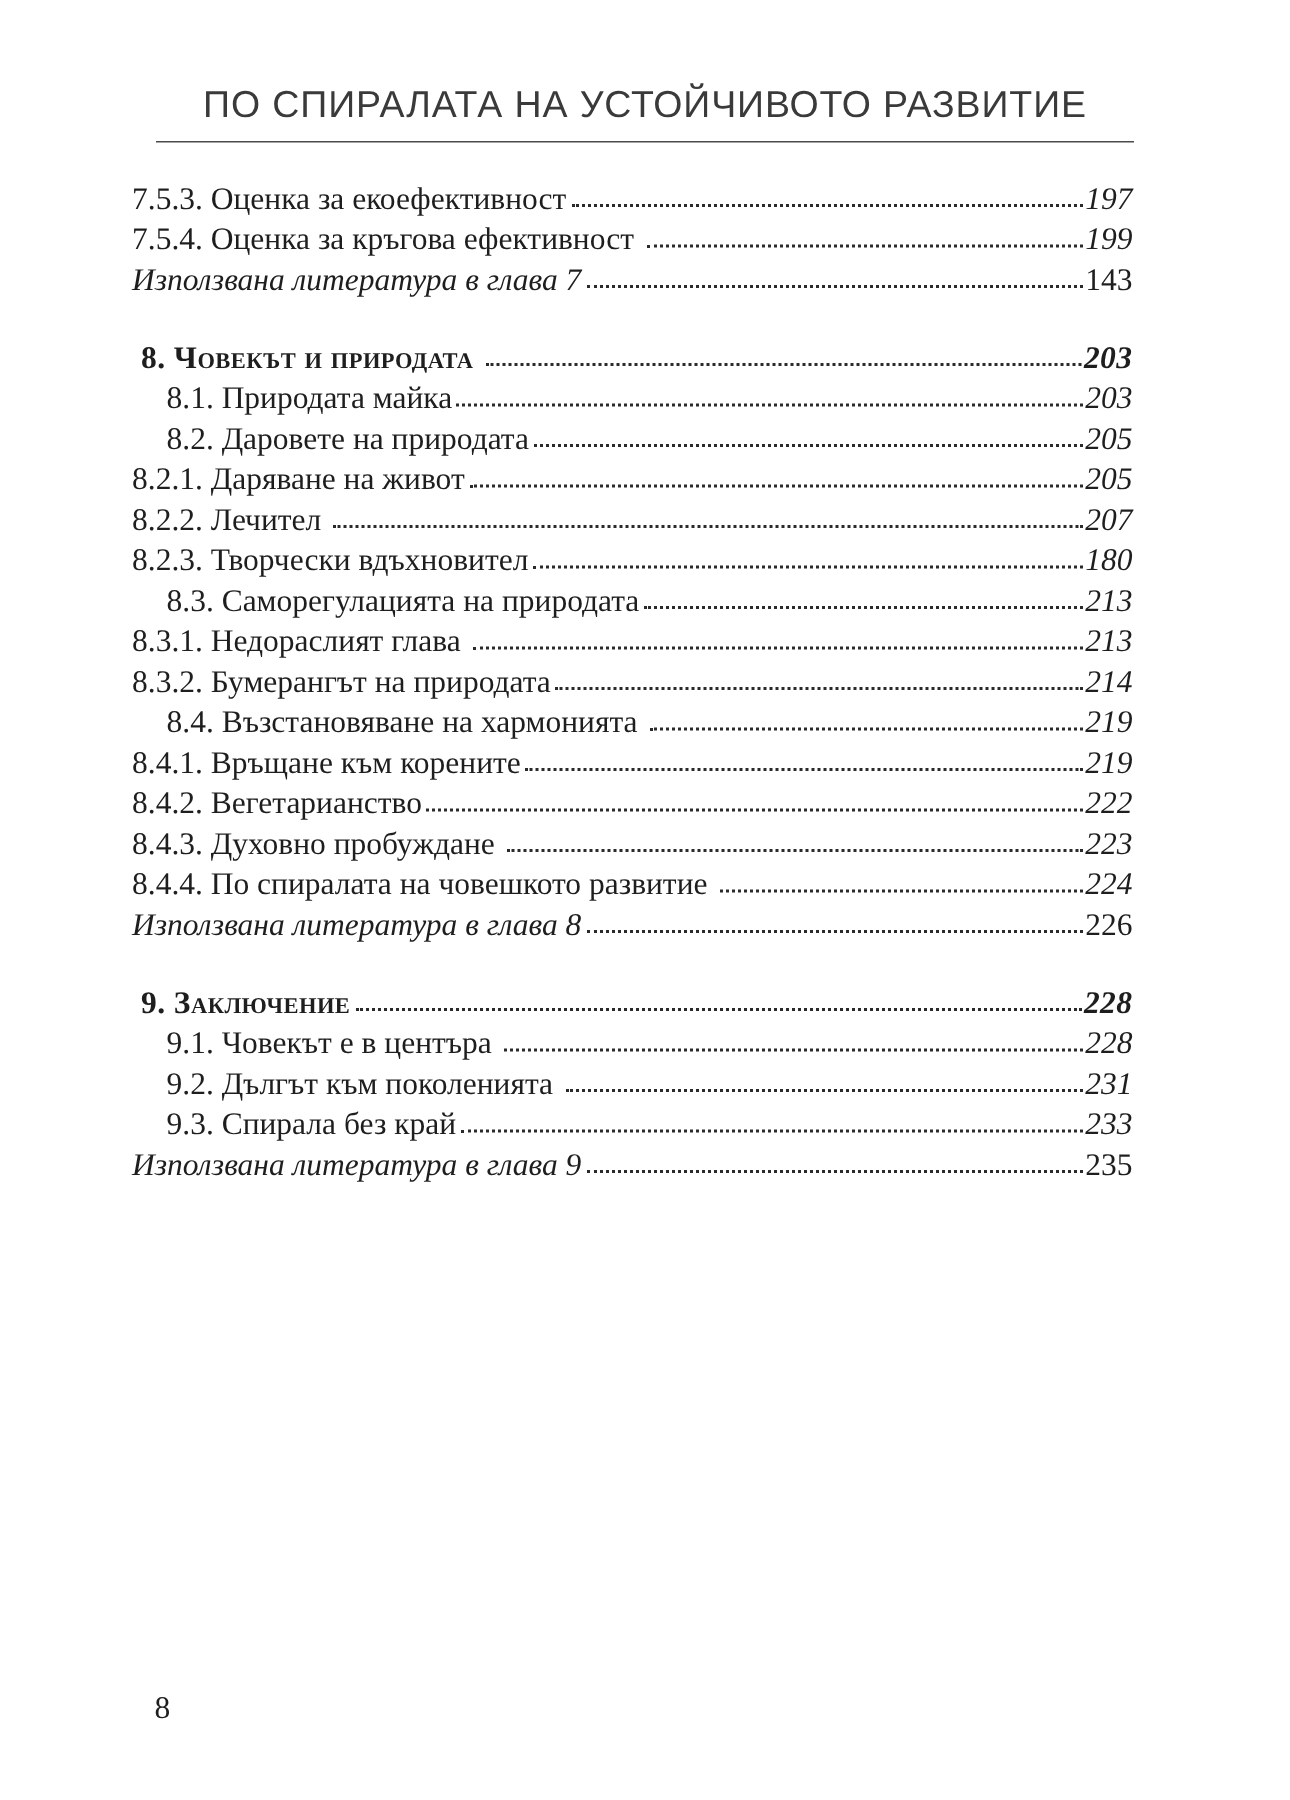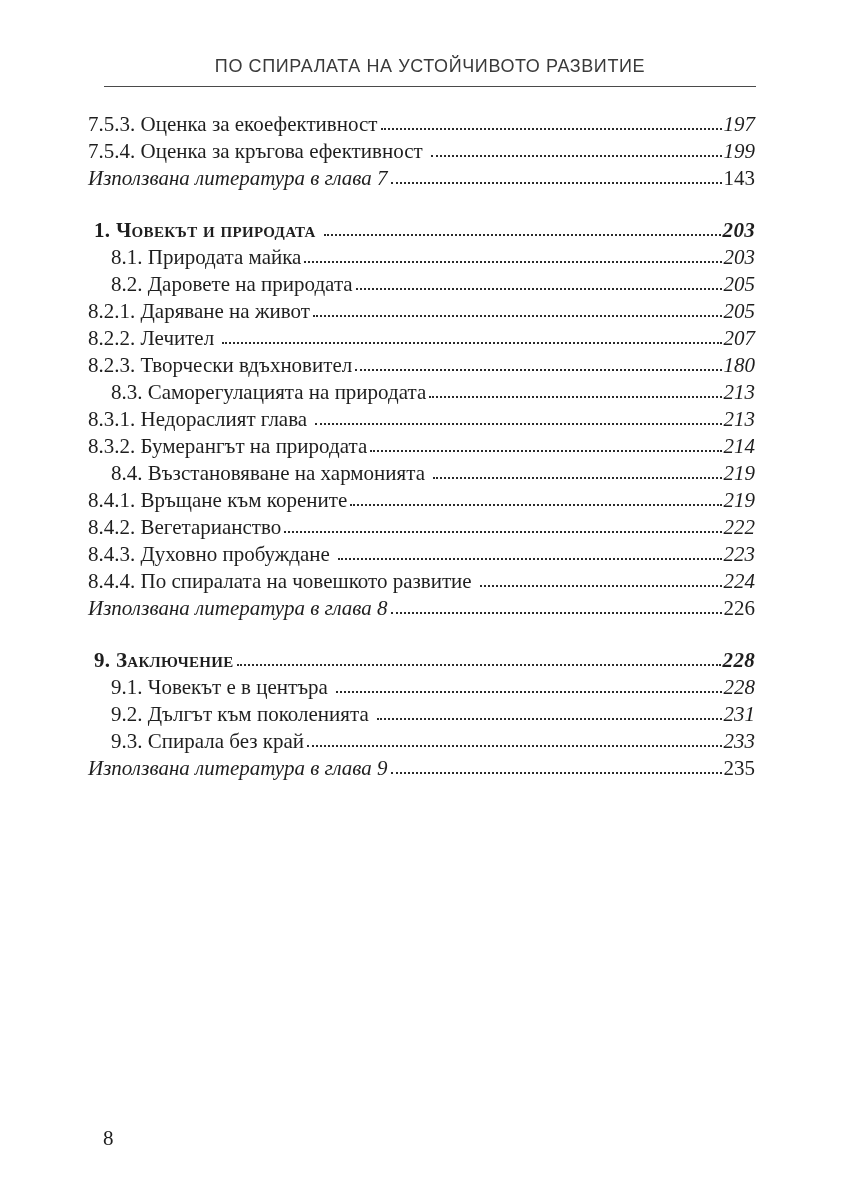--- a/index.html
+++ b/index.html
@@ -10,21 +10,21 @@
     background: #ffffff;
     font-family: "Liberation Serif", serif;
     color: #1e1e1e;
     overflow: hidden;
   }
   
   .running-title {
     margin: 56px 50px 0 50px;
     text-align: center;
     font-family: "Liberation Sans", sans-serif;
-    font-size: 18px;
+    font-size: 25px;
     font-weight: 500;
     letter-spacing: 0.6px;
     color: #3a3a3a;
   }
   .head-rule {
     width: 652px;
     margin: 9px auto 0 auto;
     border: none;
     border-top: 1.7px solid #4a4a4a;
   }
@@ -88,21 +88,21 @@
       <span class="leader"></span>
       <span class="pg">199</span>
     </div>
     <div class="row lit">
       <span class="t">Използвана литература в глава 7</span>
       <span class="leader"></span>
       <span class="pg">143</span>
     </div>
 
     <div class="row chapter">
-      <span class="t">1. Човекът и природата </span>
+      <span class="t">8. Човекът и природата </span>
       <span class="leader"></span>
       <span class="pg">203</span>
     </div>
     <div class="row sec">
       <span class="t">8.1. Природата майка</span>
       <span class="leader"></span>
       <span class="pg">203</span>
     </div>
     <div class="row sec">
       <span class="t">8.2. Даровете на природата</span>

